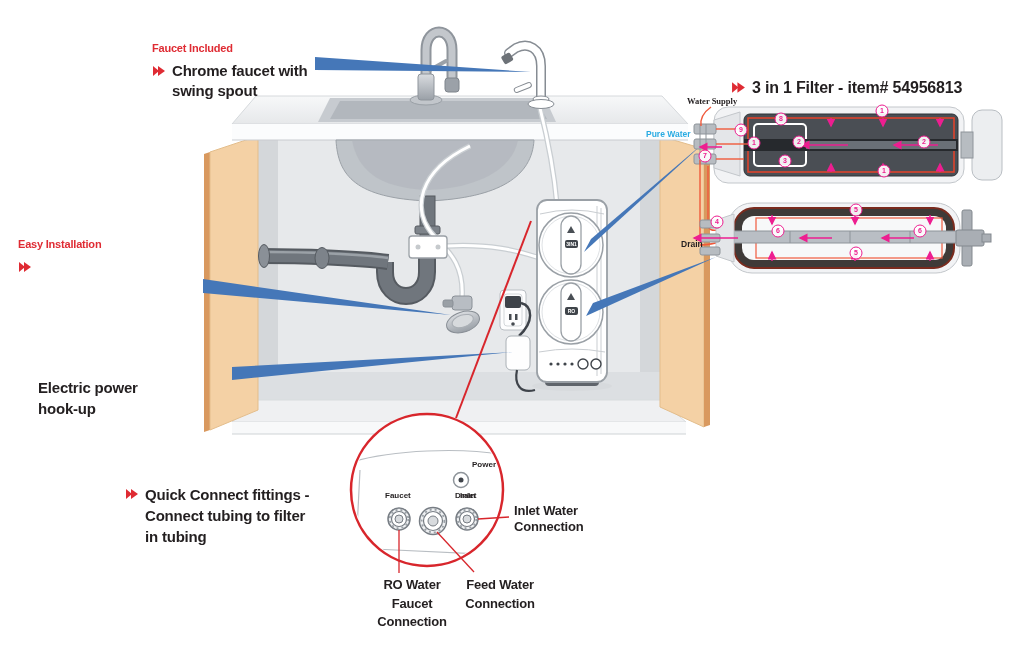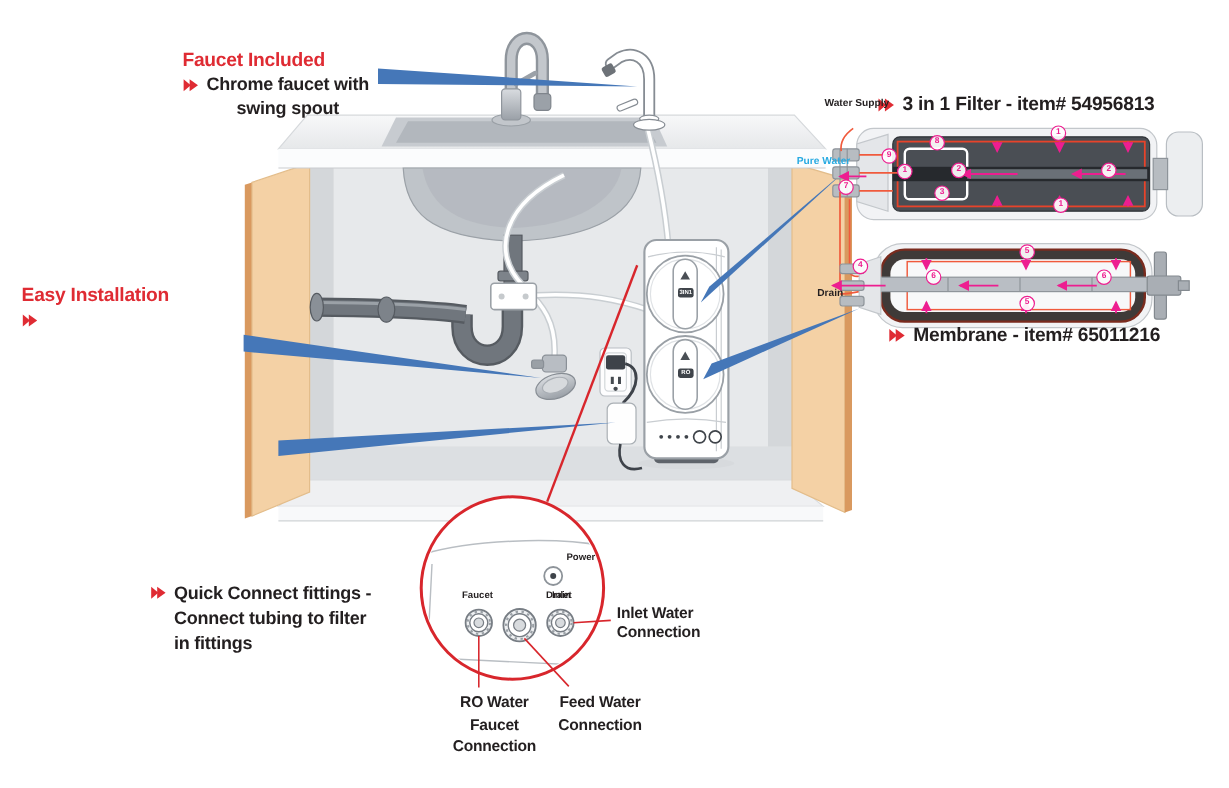--- a/index.html
+++ b/index.html
@@ -1,20 +1,20 @@
 <!DOCTYPE html>
 <html><head>
 <meta charset="utf-8">
 <style>
   html,body{margin:0;padding:0;background:#fff;}
   .stage{position:relative;width:1024px;height:657px;background:#ffffff;
          font-family:"Liberation Sans",sans-serif;overflow:hidden;}
   .scene{position:absolute;left:0;top:0;}
   .abs{position:absolute;}
-  .t-red{color:#df2b33;font-weight:700;font-size:16px;letter-spacing:-0.2px;}
+  .t-red{color:#df2b33;font-weight:700;font-size:11px;letter-spacing:-0.2px;}
   .t-title{color:#231f20;font-weight:700;font-size:16px;letter-spacing:-0.2px;}
   .t-body{color:#231f20;font-weight:700;font-size:15px;line-height:21px;letter-spacing:-0.2px;}
   .t-body.lh19{line-height:19.5px;}
   .t-conn{color:#231f20;font-weight:700;font-size:13px;line-height:16px;letter-spacing:-0.2px;}
   .t-conn.center{text-align:center;line-height:18.5px;}
   .t-small{color:#231f20;font-weight:700;font-size:8.5px;}
   .t-tiny{color:#231f20;font-weight:700;font-size:8px;}
   .cyan{color:#29abe2;}
   .callout{display:flex;gap:6px;align-items:flex-start;}
   .callout .chev{flex:0 0 auto;margin-top:4px;}
@@ -295,70 +295,67 @@
       <div class="marker" style="left: 924px; top: 142px;">2</div>
       <div class="marker" style="left: 884px; top: 171px;">1</div>
       <div class="marker" style="left: 717px; top: 222px;">4</div>
       <div class="marker" style="left: 856px; top: 210px;">5</div>
       <div class="marker" style="left: 778px; top: 231px;">6</div>
       <div class="marker" style="left: 920px; top: 231px;">6</div>
       <div class="marker" style="left: 856px; top: 253px;">5</div>
     </div>
 
 <div class="abs t-red" style="left:152px;top:42px;">Faucet Included</div>
-<div class="abs callout" style="left:152px;top:61px;text-align:center;">
+<div class="abs callout" style="left:152px;top:61px;">
   <svg class="chev" width="14" height="12" viewBox="0 0 14 12">
         <path d="M1,1 L7,6 L1,11 Z" fill="#df2b33"></path>
         <path d="M6,1 L13,6 L6,11 Z" fill="#df2b33"></path>
       </svg>
   <div class="t-body lh19">
     <div>Chrome faucet with</div>
     <div>swing spout</div>
   </div>
 </div>
 
 <div class="abs t-red" style="left:18px;top:238px;">Easy Installation</div>
 <div class="abs callout" style="left:18px;top:257px;">
   <svg class="chev" width="14" height="12" viewBox="0 0 14 12">
         <path d="M1,1 L7,6 L1,11 Z" fill="#df2b33"></path>
         <path d="M6,1 L13,6 L6,11 Z" fill="#df2b33"></path>
       </svg>
 </div>
 
+<div class="abs t-body" style="left:38px;top:377px;">
+  <div>Electric power</div>
+  <div>hook-up</div>
+</div>
 
 <div class="abs callout" style="left:125px;top:484px;">
   <svg class="chev" width="14" height="12" viewBox="0 0 14 12">
         <path d="M1,1 L7,6 L1,11 Z" fill="#df2b33"></path>
         <path d="M6,1 L13,6 L6,11 Z" fill="#df2b33"></path>
       </svg>
   <div class="t-body">
     <div>Quick Connect fittings -</div>
     <div>Connect tubing to filter</div>
-    <div>in fittings</div>
+    <div>in tubing</div>
   </div>
 </div>
 
 <div class="abs callout" style="left:731px;top:79px;">
   <svg class="chev" width="15" height="13" viewBox="0 0 14 12" style="margin-top:2px;">
         <path d="M1,1 L7,6 L1,11 Z" fill="#df2b33"></path>
         <path d="M6,1 L13,6 L6,11 Z" fill="#df2b33"></path>
       </svg>
   <div class="t-title">3 in 1 Filter - item# 54956813</div>
 </div>
 
-<div class="abs callout" style="left:740px;top:271px;">
-  <svg class="chev" width="15" height="13" viewBox="0 0 14 12" style="margin-top:2px;">
-        <path d="M1,1 L7,6 L1,11 Z" fill="#df2b33"></path>
-        <path d="M6,1 L13,6 L6,11 Z" fill="#df2b33"></path>
-      </svg>
-  <div class="t-title">Membrane - item# 65011216</div>
-</div>
-
-<div class="abs t-small" style="left:687px;top:80px;">Water Supply</div>
-<div class="abs t-small cyan" style="left:664px;top:129px;text-align:right;">Pure Water</div>
+
+<div class="abs t-small" style="left:687px;top:96px;font-family:Liberation Serif, serif;">Water Supply</div>
+<div class="abs t-small cyan" style="left:646px;top:129px;text-align:right;">Pure Water</div>
 <div class="abs t-small" style="left:681px;top:239px;">Drain</div>
 
 <div class="abs t-tiny" style="left:472px;top:460px;">Power</div>
 <div class="abs t-tiny" style="left:385px;top:491px;">Faucet</div>
 <div class="abs t-tiny" style="left:423px;top:491px;padding-left:37px;">Inlet</div>
 <div class="abs t-tiny" style="left:455px;top:491px;">Drain</div>
 
 <div class="abs t-conn" style="left:514px;top:503px;">
   <div>Inlet Water</div>
   <div>Connection</div>

